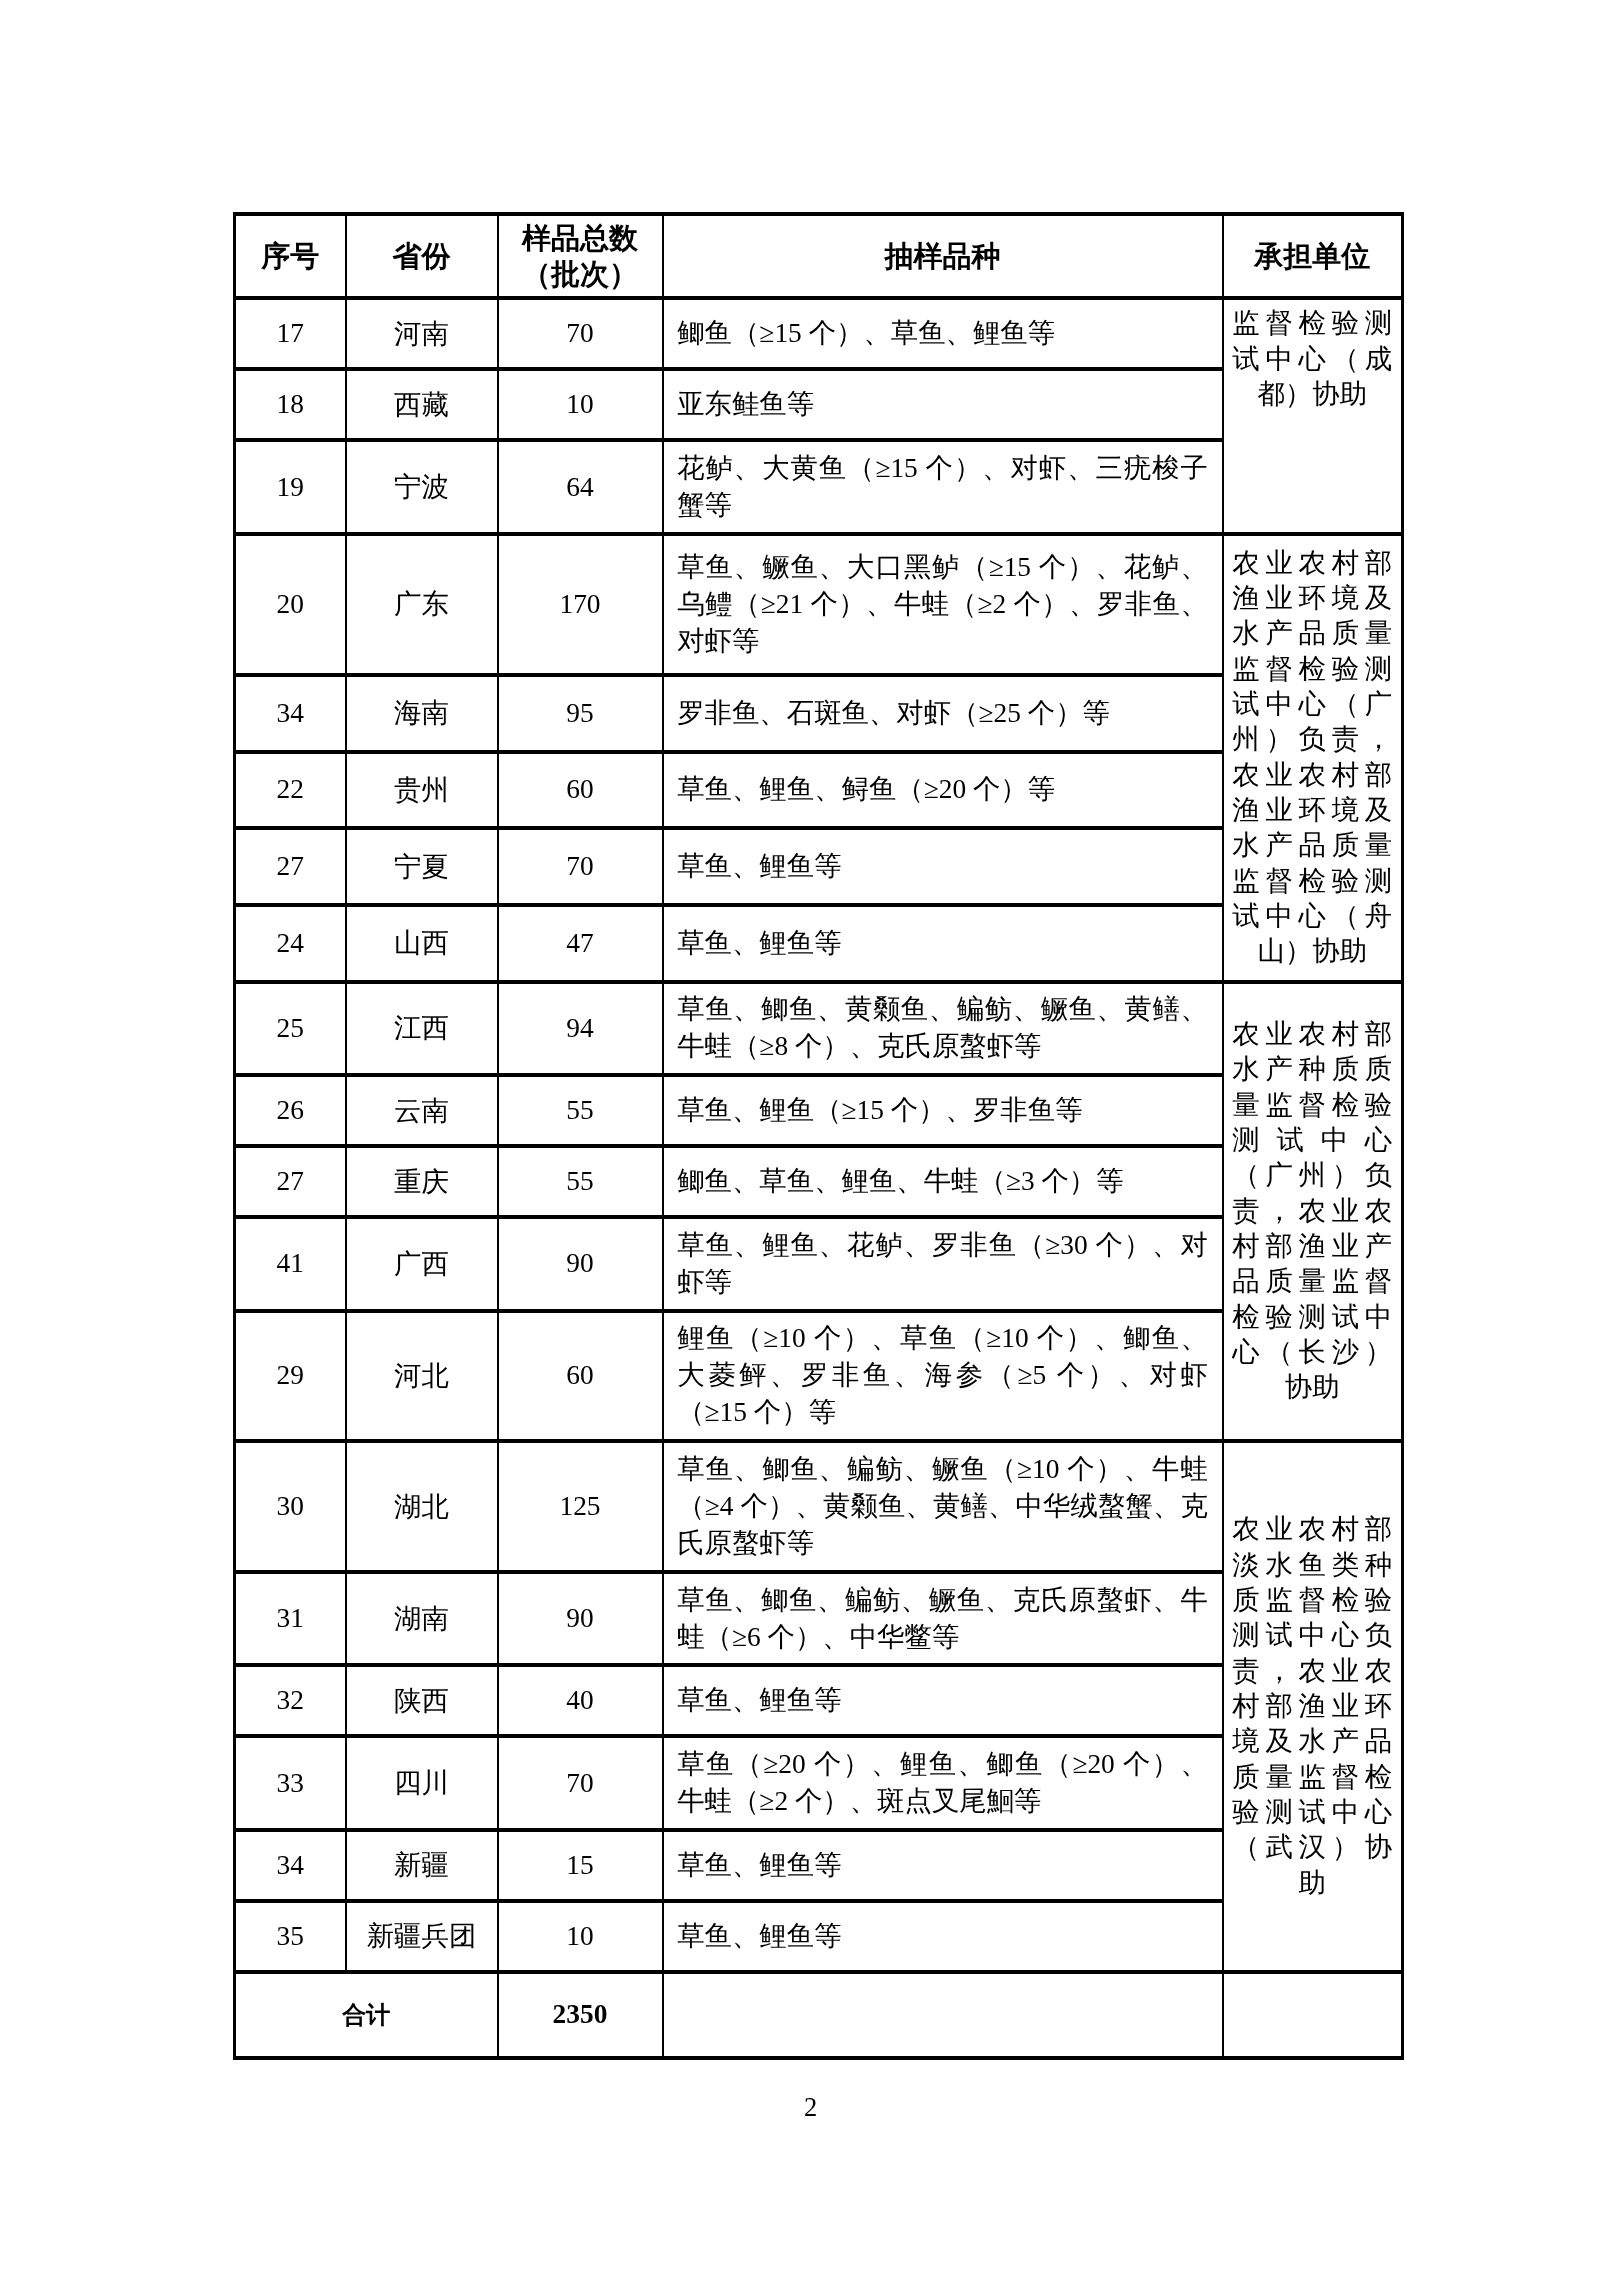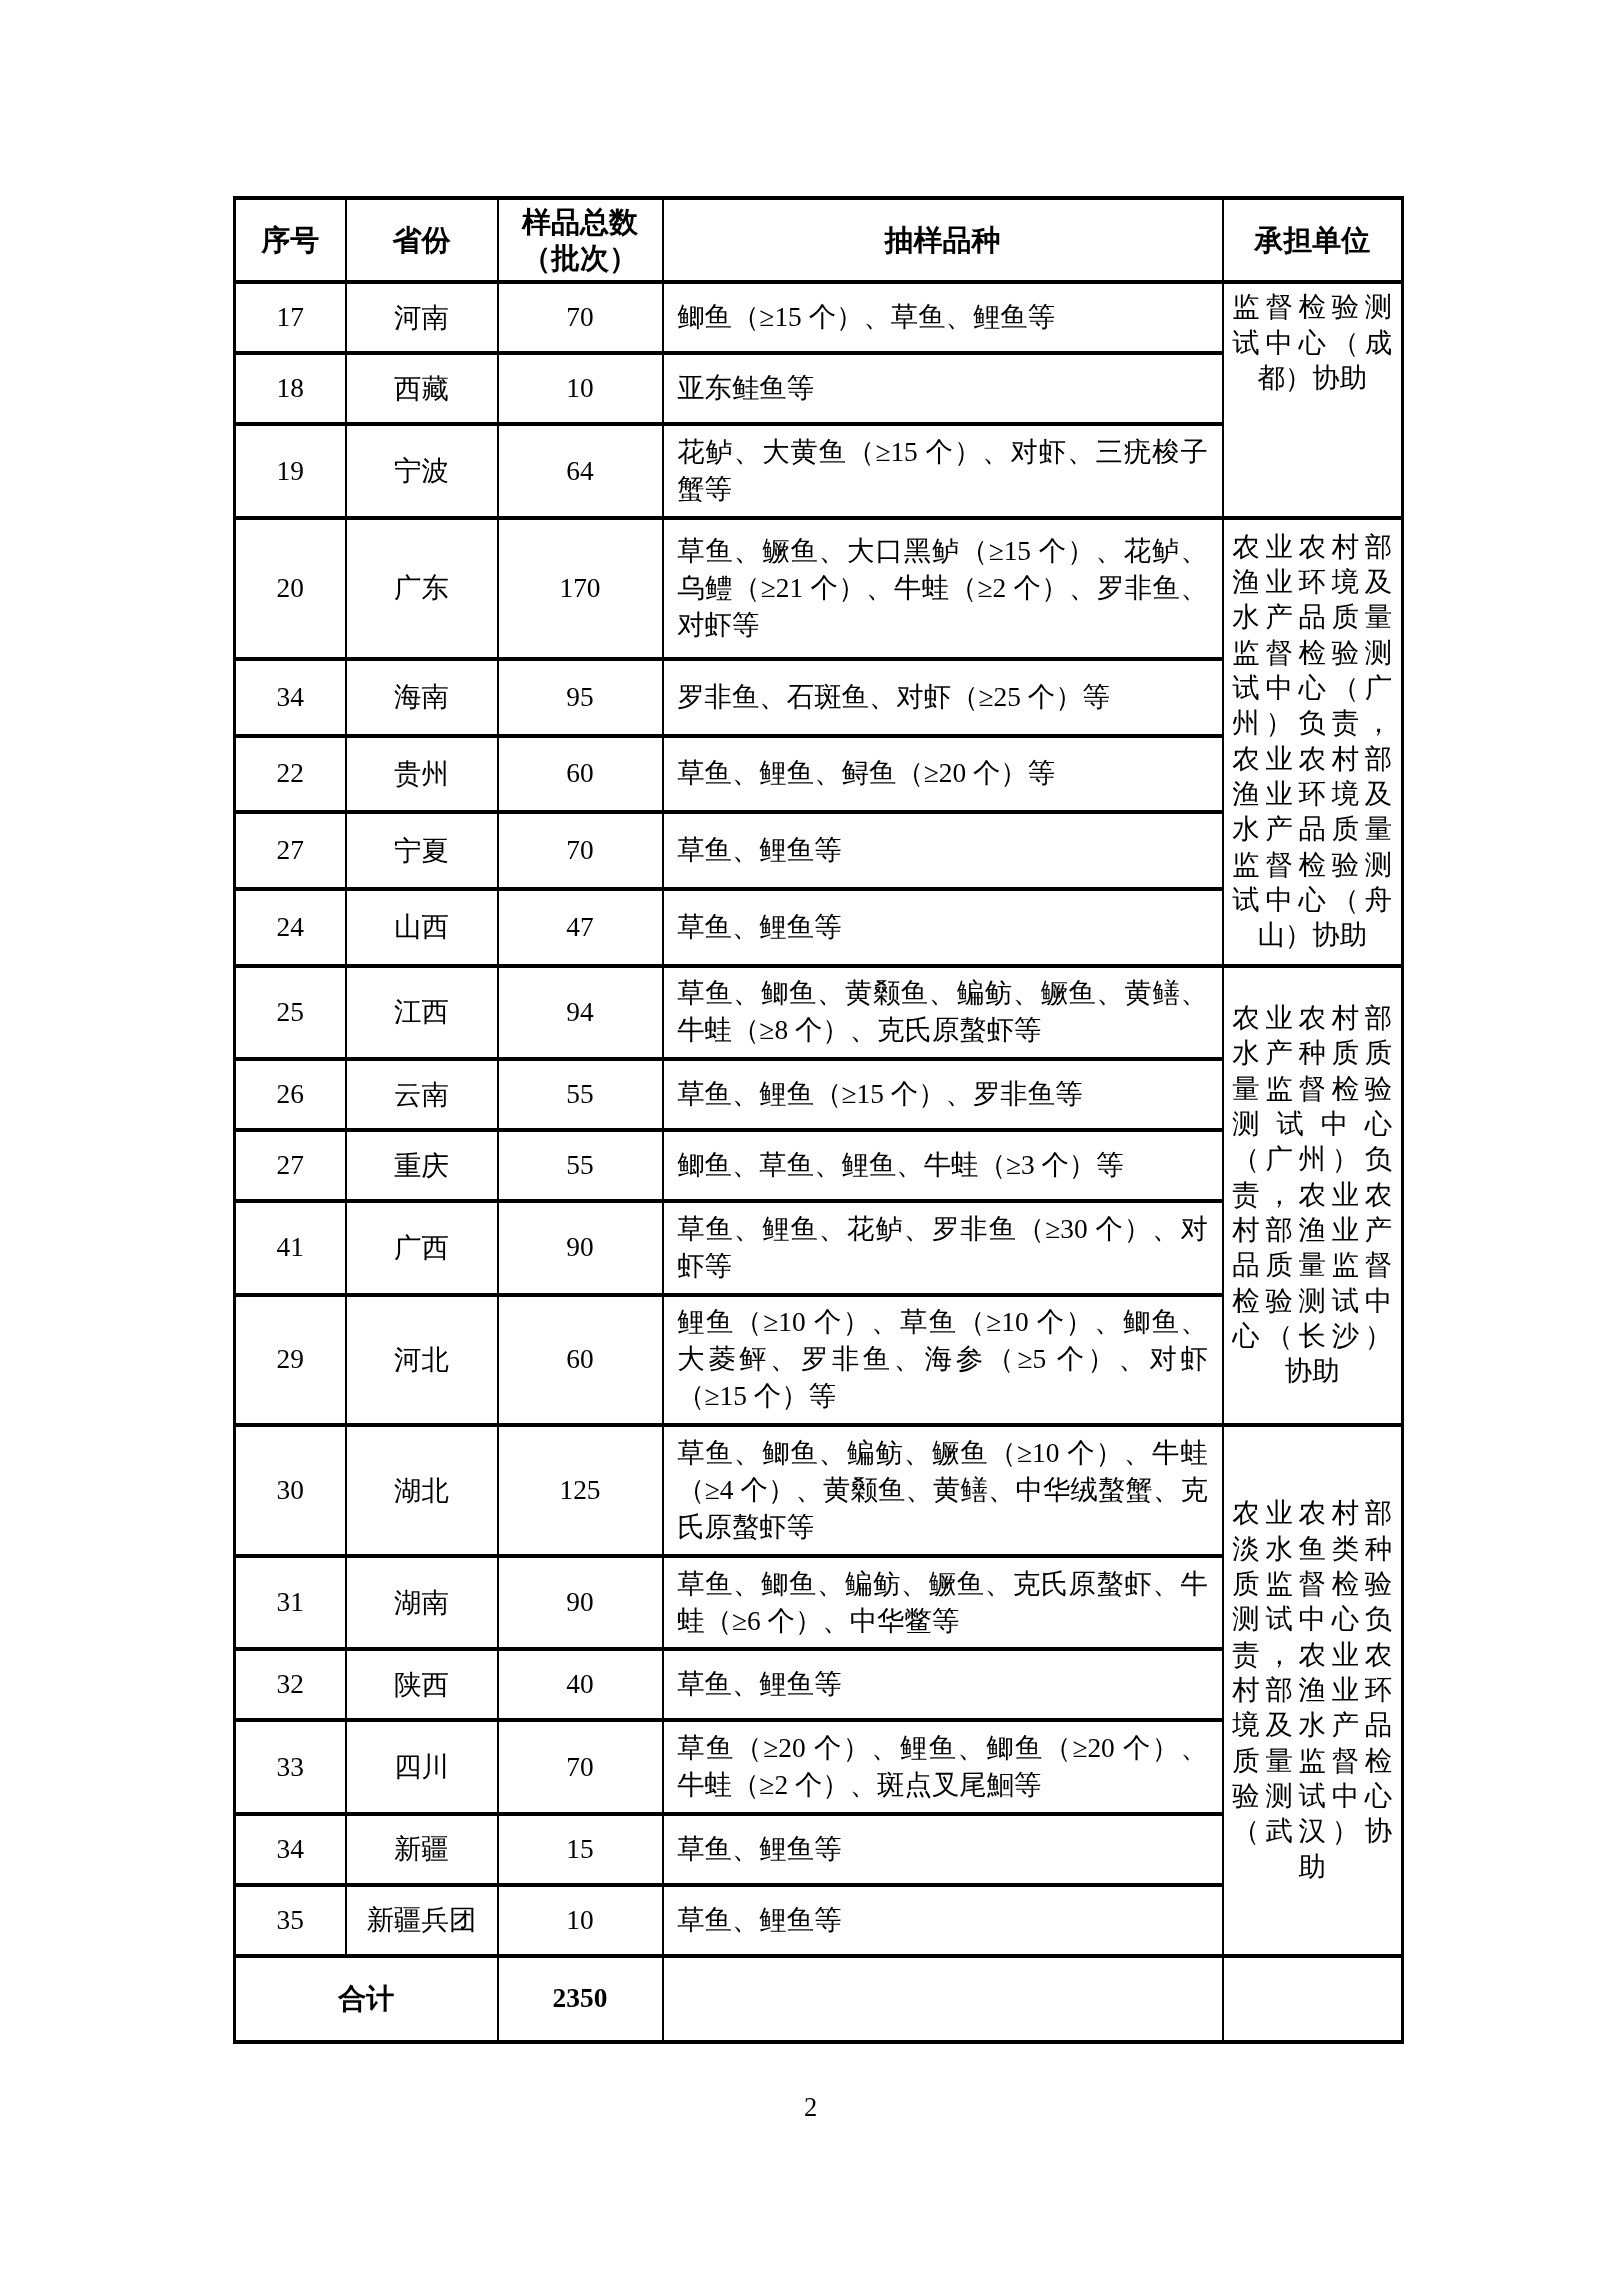--- a/index.html
+++ b/index.html
@@ -4,21 +4,21 @@
 <style>
   * { margin:0; padding:0; box-sizing:border-box; }
   html,body { background:#fff; }
   body {
     width:1621px; height:2292px; position:relative; overflow:hidden;
     font-family:"Liberation Serif","DejaVu Serif",serif; color:#000;
   }
   .page { position:absolute; inset:0; background:#ffffff; }
 
   table.doc-table {
-    position:absolute; left:233px; top:196px; width:1167px;
+    position:absolute; left:233px; top:212px; width:1167px;
     border-collapse:collapse; table-layout:fixed;
     border-top:4.9px solid #000; border-bottom:4.9px solid #000;
     border-left:3.9px solid #000; border-right:3.9px solid #000;
   }
   th, td {
     border:2.9px solid #000;
     border-top-width:4.9px; border-bottom-width:4.9px;
     font-size:27.4px; vertical-align:middle;
   }
   thead tr { height:84px; }
@@ -34,21 +34,21 @@
     text-align:justify; text-justify:inter-character;
     padding:7.8px 13.7px; line-height:1.35;
   }
   td.cell-unit {
     text-align:justify; text-justify:inter-character; text-align-last:center;
     padding:9.8px 8.8px; line-height:1.29; vertical-align:middle;
   }
   td.cell-unit.unit-top { vertical-align:top; padding-top:5.9px; }
   tr.total-row { height:86px; }
   tr.total-row td { font-weight:bold; }
-  td.cell-total-label { text-align:center; font-size:28px; padding:3.9px 2px; }
+  td.cell-total-label { text-align:center; font-size:24px; padding:3.9px 2px; }
   .page-number {
     position:absolute; left:0; top:2092px; width:100%;
     text-align:center; font-size:26.5px;
   }
 </style>
 </head>
 <body>
 
 <div class="page">
 

